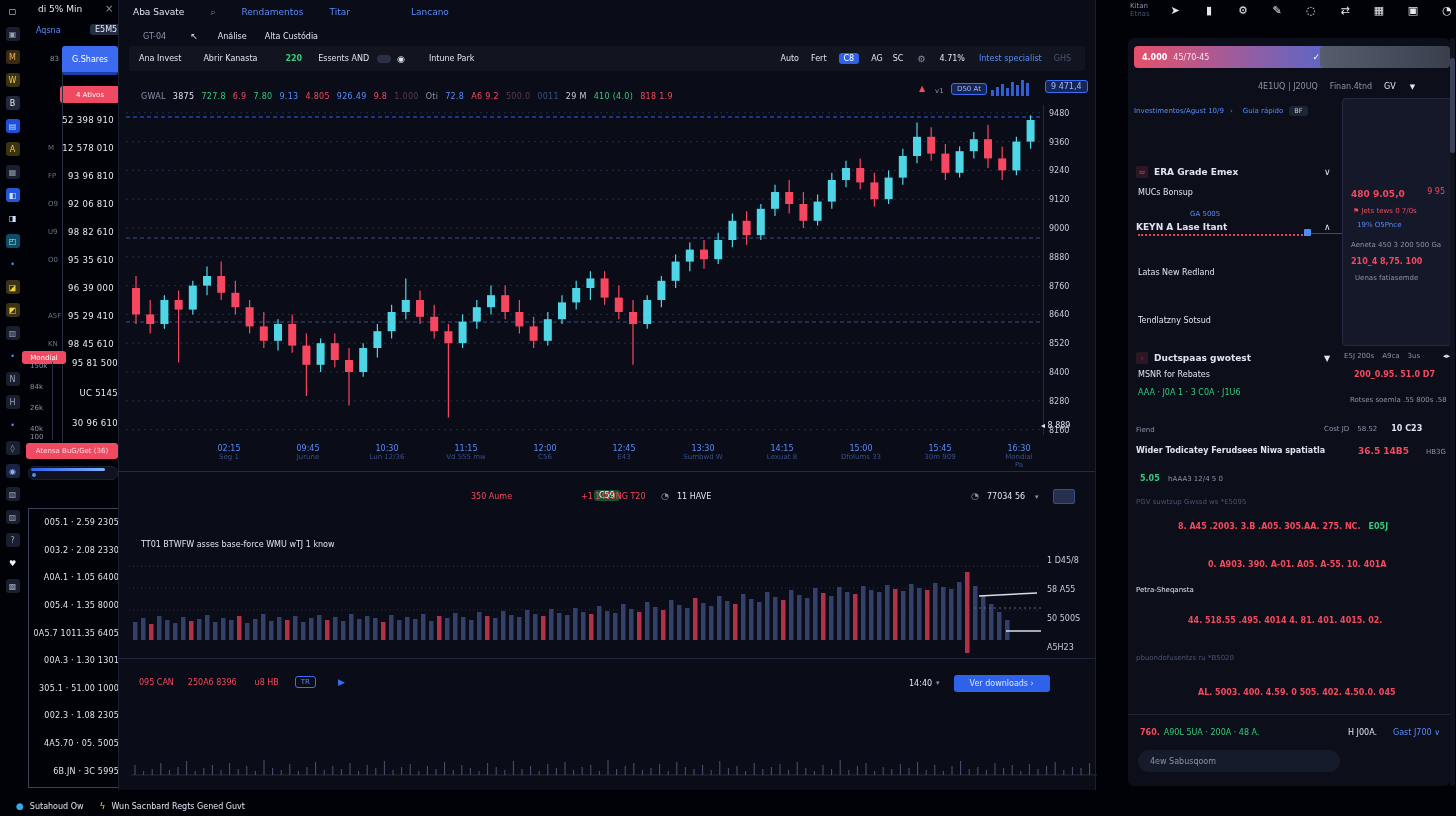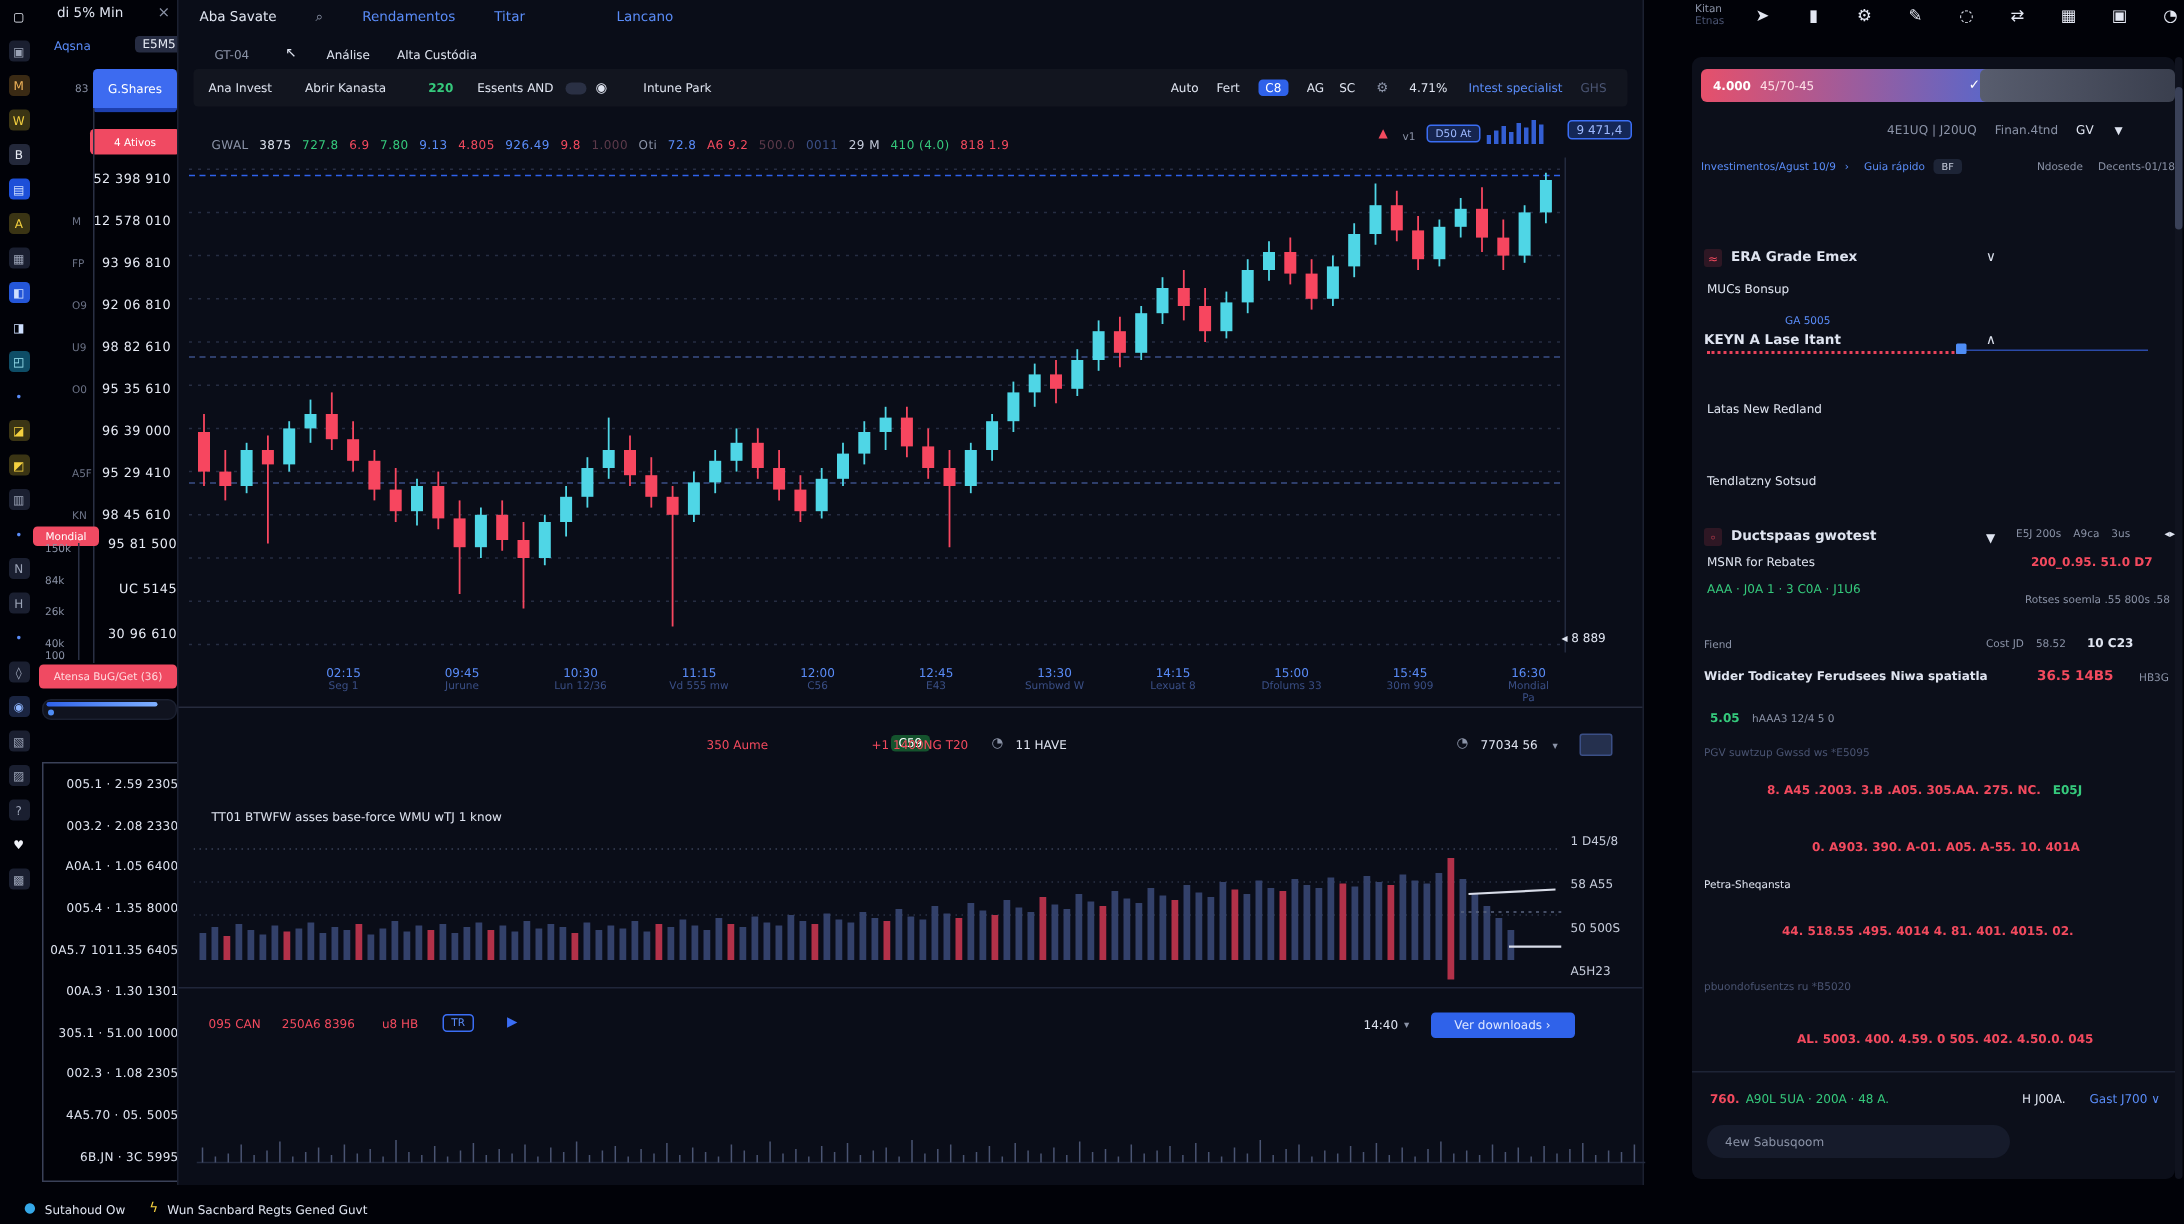--- a/index.html
+++ b/index.html
@@ -358,20 +358,34 @@
         <line x1="862" y1="19.8" x2="862" y2="63" stroke="#f7465f" stroke-width="1.2"></line>
         <rect x="858" y="34.2" width="8" height="19.199999999999996" fill="#f7465f"></rect>
         <line x1="876.1999999999999" y1="41.4" x2="876.1999999999999" y2="75" stroke="#f7465f" stroke-width="1.2"></line>
         <rect x="872.1999999999999" y="53.4" width="8" height="12.000000000000007" fill="#f7465f"></rect>
         <line x1="890.4" y1="31.8" x2="890.4" y2="70.2" stroke="#4fd6e6" stroke-width="1.2"></line>
         <rect x="886.4" y="36.6" width="8" height="28.800000000000004" fill="#4fd6e6"></rect>
         <line x1="904.5999999999999" y1="10.2" x2="904.5999999999999" y2="43.8" stroke="#4fd6e6" stroke-width="1.2"></line>
         <rect x="900.5999999999999" y="15" width="8" height="21.6" fill="#4fd6e6"></rect>
       </svg>
     <div class="abs" style="left:924px;top:105px;width:1px;height:330px;background:#232a3e;"></div>
+    <div class="abs" id="axisLabels" style="left:930px;top:105px;width:44px;height:330px;">
+        <div class="vlabel" style="top: 3.8px;">9480</div>
+        <div class="vlabel" style="top: 32.6px;">9360</div>
+        <div class="vlabel" style="top: 61.4px;">9240</div>
+        <div class="vlabel" style="top: 90.2px;">9120</div>
+        <div class="vlabel" style="top: 119px;">9000</div>
+        <div class="vlabel" style="top: 147.8px;">8880</div>
+        <div class="vlabel" style="top: 176.6px;">8760</div>
+        <div class="vlabel" style="top: 205.4px;">8640</div>
+        <div class="vlabel" style="top: 234.2px;">8520</div>
+        <div class="vlabel" style="top: 263px;">8400</div>
+        <div class="vlabel" style="top: 291.8px;">8280</div>
+        <div class="vlabel" style="top: 320.6px;">8160</div>
+      </div>
 
     <div class="abs chip" style="left:926px;top:80px;background:rgba(47,98,234,.30);border:1px solid #3b6ef5;color:#9db9ff;">9 471,4</div>
     <div class="abs t8 w" style="left:922px;top:421px;">◂ 8 889</div>
     <div class="abs t8 rd" style="left:800px;top:84px;">▲</div>
     <div class="abs t7 g2" style="left:816px;top:87px;">v1</div>
     <div class="abs chip" style="left:832px;top:83px;background:rgba(59,110,245,.25);border:1px solid #3b6ef5;color:#9db9ff;font-size:7px;">D50 At</div>
     <svg class="abs" style="left:872px;top:78px;" width="40" height="18">
       <g fill="#3b6ef5" opacity="0.85">
         <rect x="0" y="12" width="3" height="6"></rect>
           <rect x="5" y="9" width="3" height="9"></rect>
@@ -767,20 +781,29 @@
       <div class="abs t8 w" style="left:10px;top:278px;">Tendlatzny Sotsud</div>
 
       <div class="abs row" style="left:8px;top:314px;width:200px;">
         <span class="sect-ico">◦</span>
         <span class="t9 b w">Ductspaas gwotest</span>
         <span class="t8 w" style="position:absolute;left:188px;">▼</span>
       </div>
       <div class="abs t8 w" style="left:10px;top:332px;">MSNR for Rebates</div>
       <div class="abs t8 gr" style="left:10px;top:350px;">AAA · J0A 1 · 3 C0A · J1U6</div>
 
+      <div class="abs panelCard" style="left:214px;top:60px;width:108px;height:246px;">
+        <div class="t9 b rd" style="margin:90px 0 0 8px;">480 9.05,0</div>
+        <div class="t8 rd" style="position:absolute;right:6px;top:88px;">9 95</div>
+        <div class="t7 rd" style="margin:8px 0 0 10px;">⚑ Jets tews 0 7/0s</div>
+        <div class="t7 bl" style="margin:6px 0 0 14px;">19% O5Pnce</div>
+        <div class="t7 g2" style="margin:12px 0 0 8px;">Aeneta 450 3 200  500 Ga</div>
+        <div class="t8 rd b" style="margin:8px 0 0 8px;">210_4 8,75. 100</div>
+        <div class="t7 g2" style="margin:8px 0 0 12px;">Uenas fatiasemde</div>
+      </div>
       <div class="abs row" style="left:216px;top:314px;width:106px;">
         <span class="t7 g2" style="margin-right:8px;">E5J 200s</span>
         <span class="t7 g2" style="margin-right:8px;">A9ca</span>
         <span class="t7 g2" style="margin-right:auto;">3us</span>
         <span class="t7 w">◂▸</span>
       </div>
       <div class="abs t8 rd b" style="left:226px;top:332px;">200_0.95. 51.0 D7</div>
       <div class="abs t7 g2" style="left:222px;top:358px;">Rotses soemla .55 800s .58</div>
 
       <div class="abs t7 g2" style="left:8px;top:388px;">Fiend</div>

